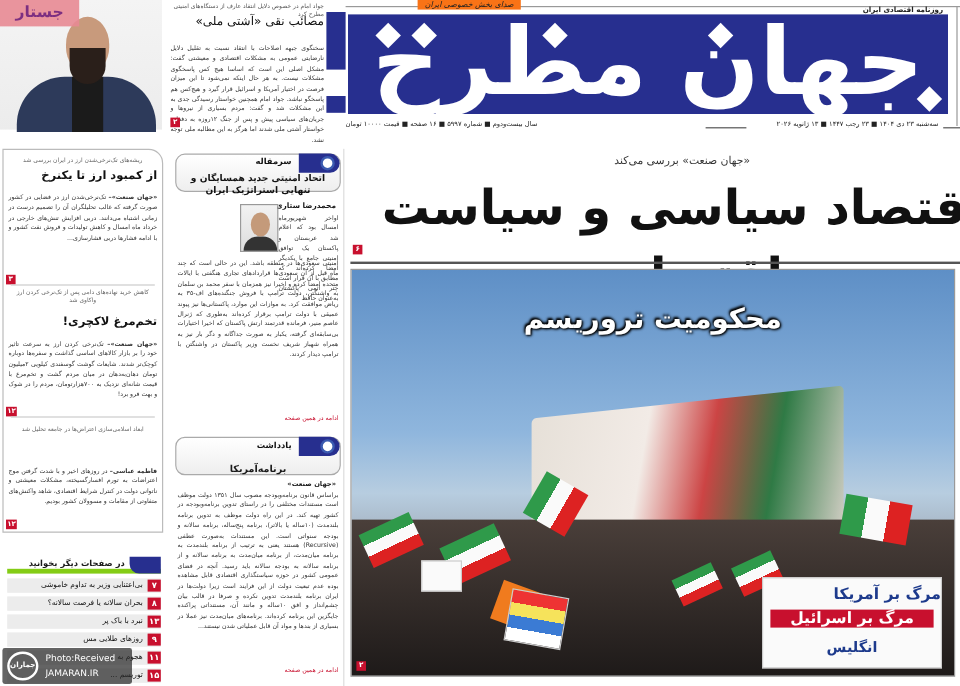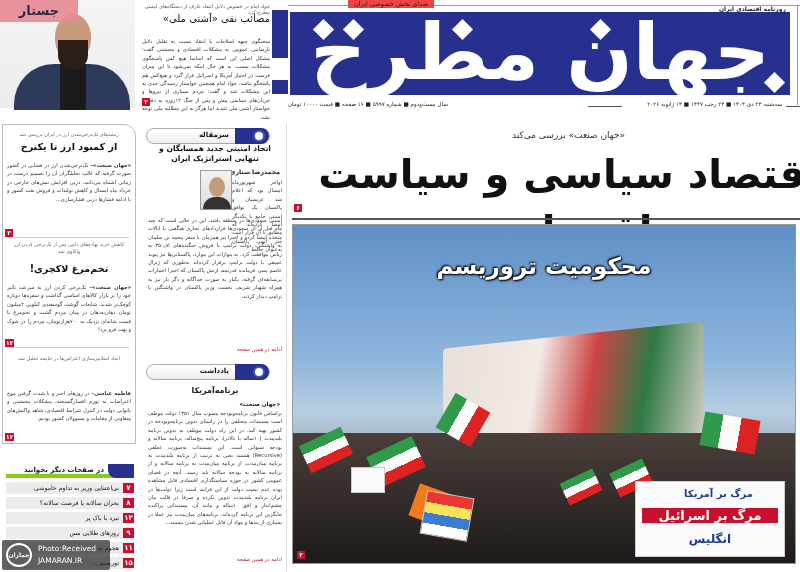--- a/index.html
+++ b/index.html
@@ -5,36 +5,36 @@
   * { box-sizing: border-box; margin: 0; padding: 0; }
   html, body { width: 800px; height: 572px; overflow: hidden; background: #ffffff; }
   body { font-family: "DejaVu Sans", sans-serif; color: #1a1a1a; position: relative; direction: rtl; }
   .abs { position: absolute; }
   .tiny { font-size: 5.2px; line-height: 8.4px; color: #333; text-align: justify; }
   .red-num { display:inline-block; background:#c8102e; color:#fff; font-size:6px; font-weight:bold; line-height:8px; min-width:8px; text-align:center; padding:0 1px; }
 
   
   #masthead { left: 288px; top: 0; width: 512px; height: 118px; }
   #mh-topline { position:absolute; left:0; right:0; top:5px; height:1px; background:#999; }
-  #mh-slogan { position:absolute; left:60px; top:0; background:#ef4444; padding:0 6px; font-size:6.5px; color:#222; }
+  #mh-slogan { position:absolute; left:60px; top:0; background:#f97316; padding:0 6px; font-size:6.5px; color:#222;font-style:italic; }
   #mh-subtitle { position:absolute; right:14px; top:5px; font-size:6px; font-weight:bold; color:#222; }
   #mh-banner { position:absolute; left:2px; right:10px; top:12px; height:83px; background:#272f8f; overflow:hidden; }
   #mh-logo { position:absolute; left:0; right:0; top:-8px; text-align:center; font-family:"DejaVu Sans", sans-serif; font-weight:bold; font-size:78px; color:#fff; letter-spacing:-2px; line-height:96px; }
   .diamond { position:absolute; width:15px; height:15px; background:#fff; transform:rotate(45deg); }
   #mh-rightbar { position:absolute; right:2px; top:5px; width:1px; height:100px; background:#999; }
   #mh-dateline { position:absolute; left:0; right:0; top:101px; height:10px; font-size:5.6px; color:#222; }
   #mh-date { position:absolute; right:18px; top:0; }
   #mh-issue { position:absolute; left:0; top:0; }
   #mh-line1 { position:absolute; right:178px; left:300px; top:5px; height:1px; background:#555; }
   #mh-line2 { position:absolute; right:0; width:14px; top:5px; height:1px; background:#555; }
 
   
   #jostar { left:0; top:0; width:140px; height:110px; overflow:hidden; }
   #jostar-photo { position:absolute; left:0; top:0; width:135px; height:108px; background:linear-gradient(#f4f4f4, #ececec); }
-  #jostar-badge { position:absolute; left:0; top:0; width:78px; height:22px; background:#e88a94; color:#0f172a; font-weight:bold; font-size:13px; text-align:center; line-height:22px; opacity:0.9; }
+  #jostar-badge { position:absolute; left:0; top:0; width:66px; height:22px; background:#e88a94; color:#701a75; font-weight:bold; font-size:13px; text-align:center; line-height:22px; opacity:0.9; }
   .head-shape { position:absolute; left:55px; top:14px; width:36px; height:46px; border-radius:50% 50% 45% 45%; background:#c89a7c; }
   .beard { position:absolute; left:58px; top:40px; width:30px; height:30px; border-radius:0 0 50% 50%; background:#2a1f1a; }
   .body-shape { position:absolute; left:14px; top:64px; width:116px; height:48px; border-radius:40px 40px 0 0; background:#2d3a5a; }
   .shirt { position:absolute; left:60px; top:64px; width:26px; height:46px; background:#1b1b1b; }
 
   #topstory { left:140px; top:0; width:132px; height:110px; }
   #ts-kicker { position:absolute; right:2px; top:3px; font-size:5px; color:#555; }
   #ts-title { position:absolute; right:2px; top:13px; font-size:10px; font-weight:normal; color:#111; }
   #ts-body { position:absolute; right:2px; left:2px; top:37px; }
   #ts-num { position:absolute; left:2px; top:98px; }
@@ -54,31 +54,31 @@
   #photo-caption { position:absolute; left:0; right:0; top:28px; text-align:center; font-size:23px; font-weight:bold; color:#fff;
     text-shadow: 0 0 3px #000, 1px 1px 2px #000, -1px -1px 2px #000; }
   .billboard { position:absolute; left:150px; top:110px; width:260px; height:140px;
     background:linear-gradient(100deg, #e6e0d8 0%, #f2ebe6 35%, #c44 55%, #2f7a45 75%, #d9d2ca 100%);
     transform:skewY(-6deg); border-radius:4px; }
   .crowd { position:absolute; left:0; right:0; bottom:0; height:130px; background:linear-gradient(#4a3f3a, #1e1a19); }
   .flag { position:absolute; width:30px; height:22px;
     background:linear-gradient(#2f9a4a 0 33%, #fafafa 33% 66%, #d22 66% 100%); transform:rotate(-25deg); }
   .sign { position:absolute; background:#fafafa; border:1px solid #ccc; }
   #sign1 { right:10px; bottom:6px; width:150px; height:76px; }
-  #sign1-l1 { position:absolute; left:0; right:0; top:6px; text-align:center; font-size:10px; font-weight:bold; color:#1d3a8c;margin-left:17px; }
+  #sign1-l1 { position:absolute; left:0; right:0; top:6px; text-align:right; font-size:13px; font-weight:bold; color:#1d3a8c;margin-left:17px; }
   #sign1-l2 { position:absolute; left:6px; right:6px; top:26px; text-align:center; font-size:13px; font-weight:bold; color:#fff; background:#c8102e; }
   #sign1-l3 { position:absolute; left:0; right:0; top:50px; text-align:center; font-size:12px; font-weight:bold; color:#1d3a8c; }
   #sign2 { left:130px; bottom:25px; width:48px; height:44px; background:linear-gradient(#e33 0 25%, #f6e35b 25% 50%, #3b7bd4 50% 75%, #fff 75% 100%); transform:rotate(10deg); }
   #sign3 { left:58px; bottom:70px; width:34px; height:26px; }
   .orange-flag { position:absolute; left:120px; bottom:40px; width:40px; height:34px; background:#f07b1e; transform:rotate(20deg); }
   #photo-num { position:absolute; left:4px; bottom:4px; }
 
   
   #col-mid { left:144px; top:124px; width:142px; height:448px; }
-  .sec-tab { position:absolute; left:2px; right:16px; height:16px; border:1px solid #aaa; border-radius:8px; background:linear-gradient(#fff,#eee); }
+  .sec-tab { position:absolute; left:2px; right:2px; height:32px; border:1px solid #aaa; border-radius:8px; background:linear-gradient(#fff,#eee); }
   .sec-tab .blue { position:absolute; right:0; top:-1px; width:34px; height:16px; background:#272f8f; border-radius:0 8px 8px 0; }
   .sec-tab .circle { position:absolute; right:4px; top:1px; width:12px; height:12px; border-radius:50%; background:#fff; border:2px solid #3b5bb0; }
   .sec-tab .label { position:absolute; right:40px; top:2px; font-size:7px; font-weight:bold; color:#111; }
   #sr-title { position:absolute; right:4px; left:4px; top:20px; text-align:center; font-size:7.6px; font-weight:bold; line-height:10px; color:#111; }
   #sr-author { position:absolute; right:6px; top:44px; font-size:6.2px; font-weight:bold; }
   #sr-photo { position:absolute; left:56px; top:46px; width:32px; height:40px; border:1px solid #999; background:linear-gradient(#f2f2f2,#ddd); overflow:hidden; }
   #sr-photo .h { position:absolute; left:8px; top:6px; width:16px; height:20px; border-radius:50%; background:#c49a7a; }
   #sr-photo .b { position:absolute; left:2px; top:26px; width:28px; height:16px; border-radius:12px 12px 0 0; background:#333; }
   #sr-body-a { position:absolute; right:4px; width:50px; top:54px; }
   #sr-body-b { position:absolute; right:4px; left:4px; top:92px; }
@@ -86,21 +86,21 @@
   #yd-tab { top:240px; }
   #yd-title { position:absolute; right:4px; left:4px; top:262px; text-align:center; font-size:8px; font-weight:bold; }
   #yd-byline { position:absolute; right:6px; top:277px; font-size:5.6px; font-weight:bold; }
   #yd-body { position:absolute; right:4px; left:4px; top:285px; }
   #yd-more { position:absolute; right:4px; top:432px; font-size:5.2px; color:#c8102e; }
   #mid-rule { left:286px; top:124px; width:1px; height:448px; background:#ddd; }
 
   
   #col-left { left:2px; top:124px; width:134px; height:320px; border:1px solid #bbb; border-radius:0 12px 0 0; }
   .story-kicker { position:absolute; left:4px; right:4px; text-align:center; font-size:5px; color:#666; line-height:7px; }
-  .story-title { position:absolute; left:4px; right:4px; text-align:center; font-size:9.6px; font-weight:bold; color:#111; }
+  .story-title { position:absolute; left:4px; right:4px; text-align:right; font-size:9.6px; font-weight:bold; color:#111; }
   .story-body { position:absolute; left:4px; right:4px; }
   .story-num { position:absolute; left:2px; }
   .divider { position:absolute; left:6px; right:6px; height:1px; background:#ccc; }
 
   
   #others { left:2px; top:460px; width:134px; height:112px; }
   #others-head { position:absolute; left:4px; right:2px; top:4px; height:14px; border-bottom:4px solid #84cc16; }
   #others-head .blue { position:absolute; right:0; top:0; width:26px; height:14px; background:#272f8f; border-radius:0 0 0 8px; }
   #others-head .label { position:absolute; right:30px; top:2px; font-size:7px; font-weight:bold; }
   .other-row { position:absolute; left:4px; right:2px; height:12px; background:#ececec; }

